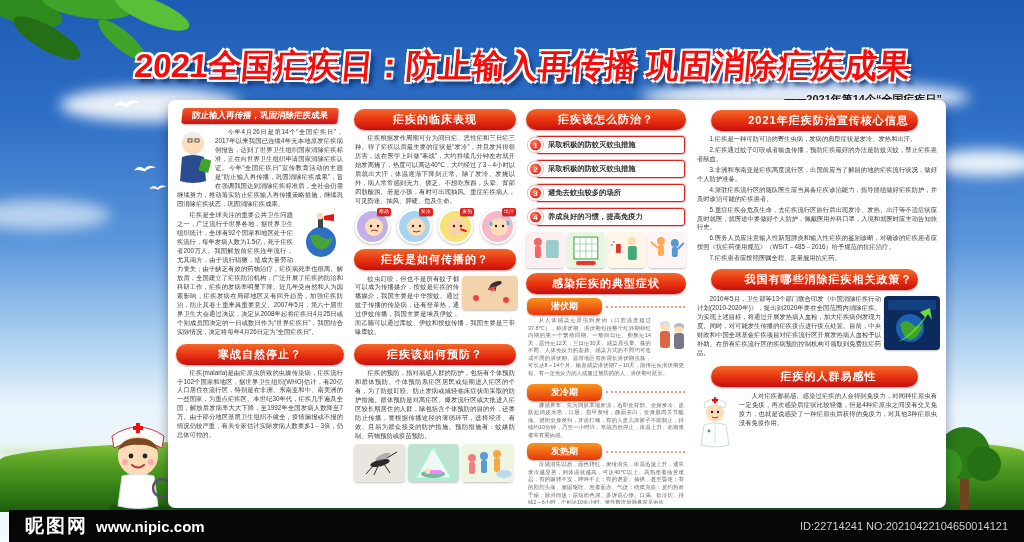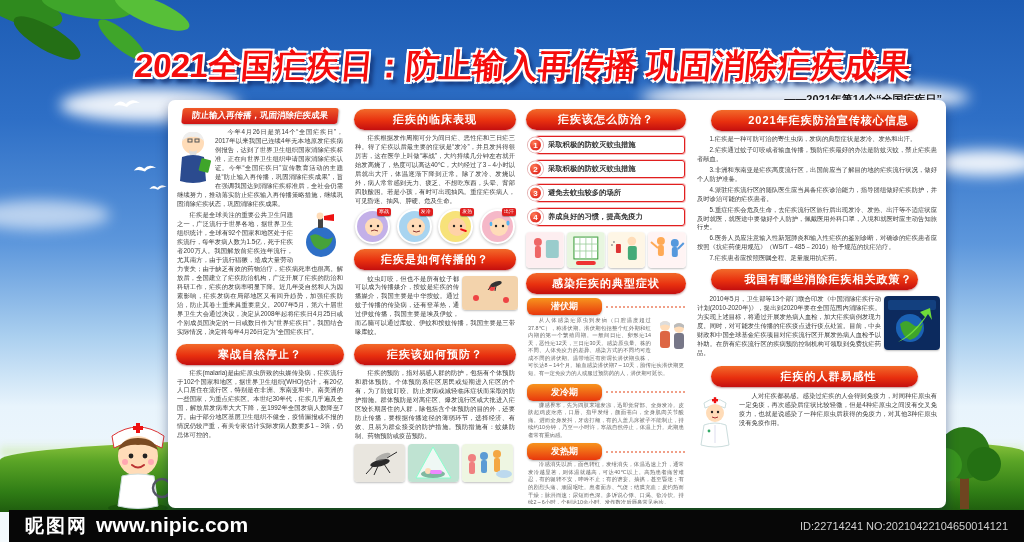--- a/index.html
+++ b/index.html
@@ -68,21 +68,21 @@
   .stage-pill { background:linear-gradient(180deg,#f7941d,#e8380d); color:#fff; font-weight:bold; font-size:9px;
                 padding:2px 24px; border-radius:6px; white-space:nowrap; box-shadow:0 1px 2px rgba(0,0,0,.3); }
   .stage-dots { flex:1; border-bottom:2px dotted #f0a088; height:2px; }
   .stage-para { font-size:5.4px; line-height:1.4; color:#666; text-indent:2em; text-align:justify; margin:1px 4px 2px 4px; }
 
   
   .wm-bar { position:absolute; left:9px; right:0; bottom:0; height:32px; background:#070707; display:flex;
             align-items:center; justify-content:space-between; padding:0 16px; }
   .wm-left { display:flex; align-items:baseline; gap:8px; }
   .wm-logo { color:#fff; font-weight:900; font-size:19px; letter-spacing:2px; }
-  .wm-url  { color:#fff; font-weight:bold; font-size:21px; }
+  .wm-url  { color:#fff; font-weight:bold; font-size:15px; }
   .wm-id   { color:#cfcfcf; font-size:11px; }
 </style>
 </head>
 <body>
 
 <div id="stage">
 
   <div class="cloud" style="left:60px; top:88px; width:180px; height:34px;"></div>
   <div class="cloud" style="left:640px; top:82px; width:330px; height:30px;"></div>
   <div class="cloud" style="left:930px; top:150px; width:110px; height:26px;"></div>

